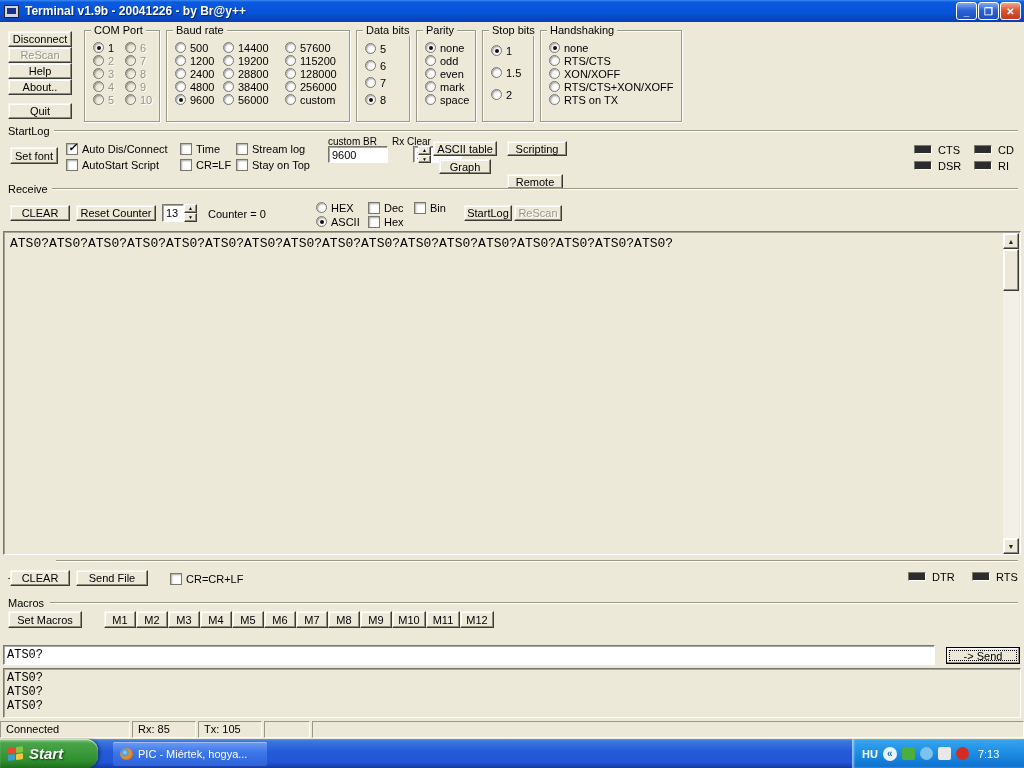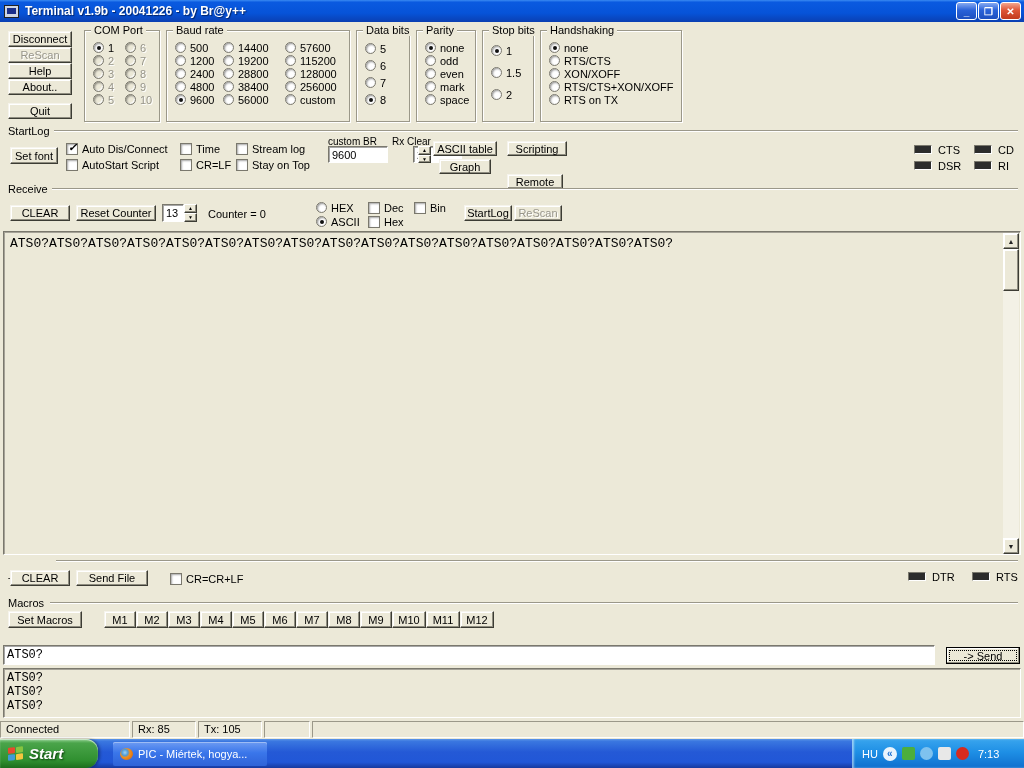--- a/index.html
+++ b/index.html
@@ -84,21 +84,21 @@
   .firefox{border-radius:50%;background:radial-gradient(circle at 38% 38%,#9fd4f5 0%,#4f9bd8 28%,#f08f1e 45%,#d96a10 85%);}
   .term{background:#d8d4c8;border:1px solid #333;position:relative;}
   .term::after{content:"";position:absolute;left:2px;top:2px;right:2px;bottom:3px;background:#23318f;}
   #tray{position:absolute;right:0;top:0;height:29px;width:172px;
     background:linear-gradient(180deg,#39a5ee 0%,#1e8fe5 45%,#0f6fce 100%);
     box-shadow:inset 2px 0 2px rgba(255,255,255,.5);display:flex;align-items:center;gap:5px;padding:0 8px 0 10px;}
   .trayicon{width:13px;height:13px;border-radius:2px;flex:0 0 auto;}
   #tray-chevron{width:14px;height:14px;border-radius:50%;background:#eaf4fd;color:#1d6fd0;font-size:10px;font-weight:bold;
     display:flex;align-items:center;justify-content:center;flex:0 0 auto;}
   #clock{color:#fff;font-size:11px;margin-left:4px;}
-  #lang{color:#fff;font-size:11px;font-weight:normal;}
+  #lang{color:#fff;font-size:11px;font-weight:bold;}
 </style>
 </head>
 <body>
 
 <div id="screen">
 
   <div id="titlebar">
     <span class="app-icon"></span>
     <span id="title-text">Terminal v1.9b - 20041226 - by Br@y++</span>
     <span class="tbtn blue" style="left:956px">_</span>

